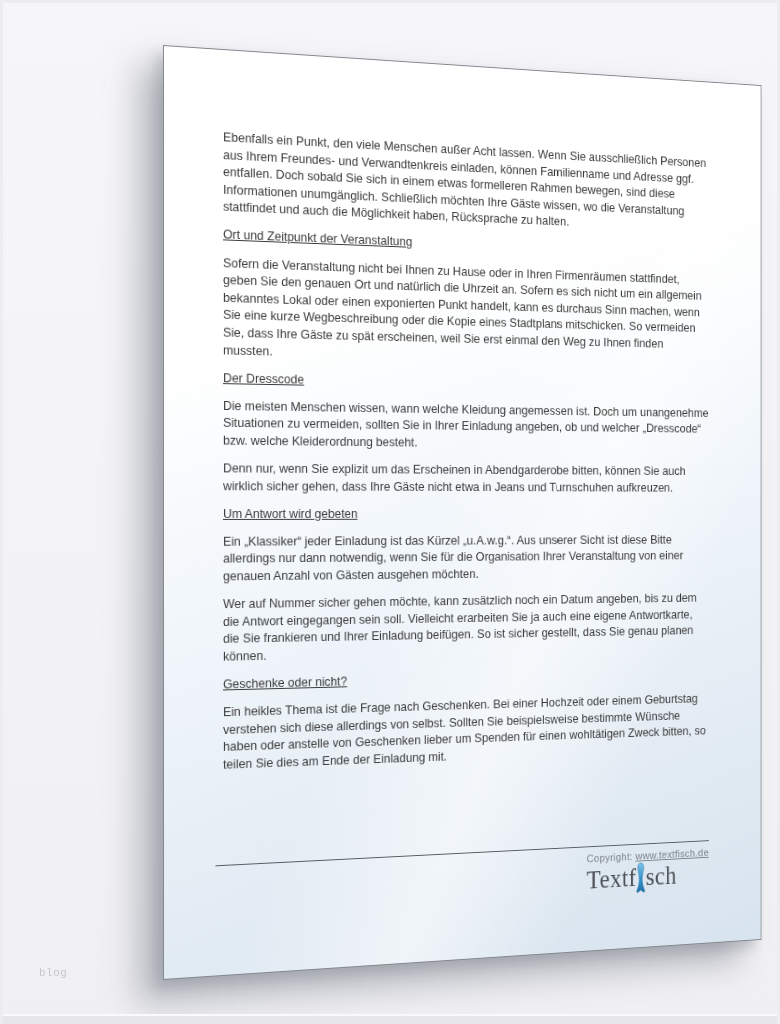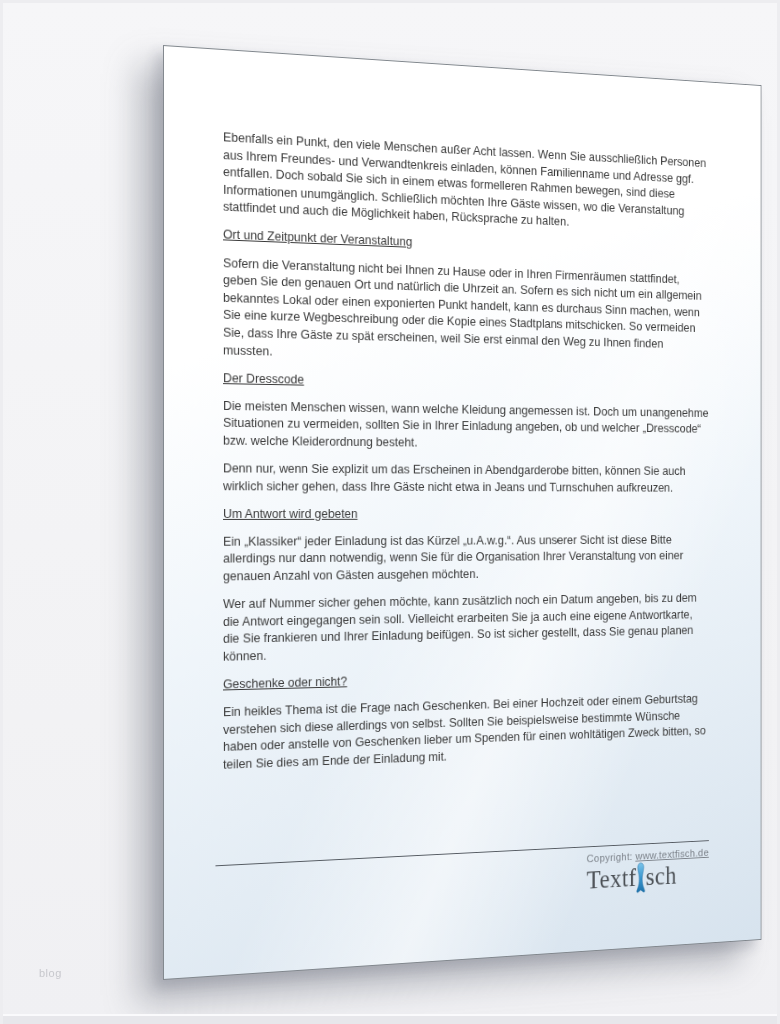--- a/index.html
+++ b/index.html
@@ -67,21 +67,21 @@
   .logo-line {
     font-family: "Liberation Serif", serif;
     font-size: 27px; color: #4b5055; letter-spacing: 0.5px;
     line-height: 26px; margin-top: 1px;
     white-space: nowrap;
   }
   .fish { display: inline-block; vertical-align: -9px; margin: 0 -1px; }
 
   .blog-watermark {
     position: absolute; left: 36px; top: 964px;
-    font-size: 11px; color: #c7c8cd; letter-spacing: 0.5px;
+    font-size: 11px; color: #c7c8cd; letter-spacing: 0.5px; font-family: Liberation Mono, monospace;
   }
 </style>
 </head>
 <body>
 
 <div class="screen">
 
   <div class="doc-page">
 
     <div class="doc-content">

